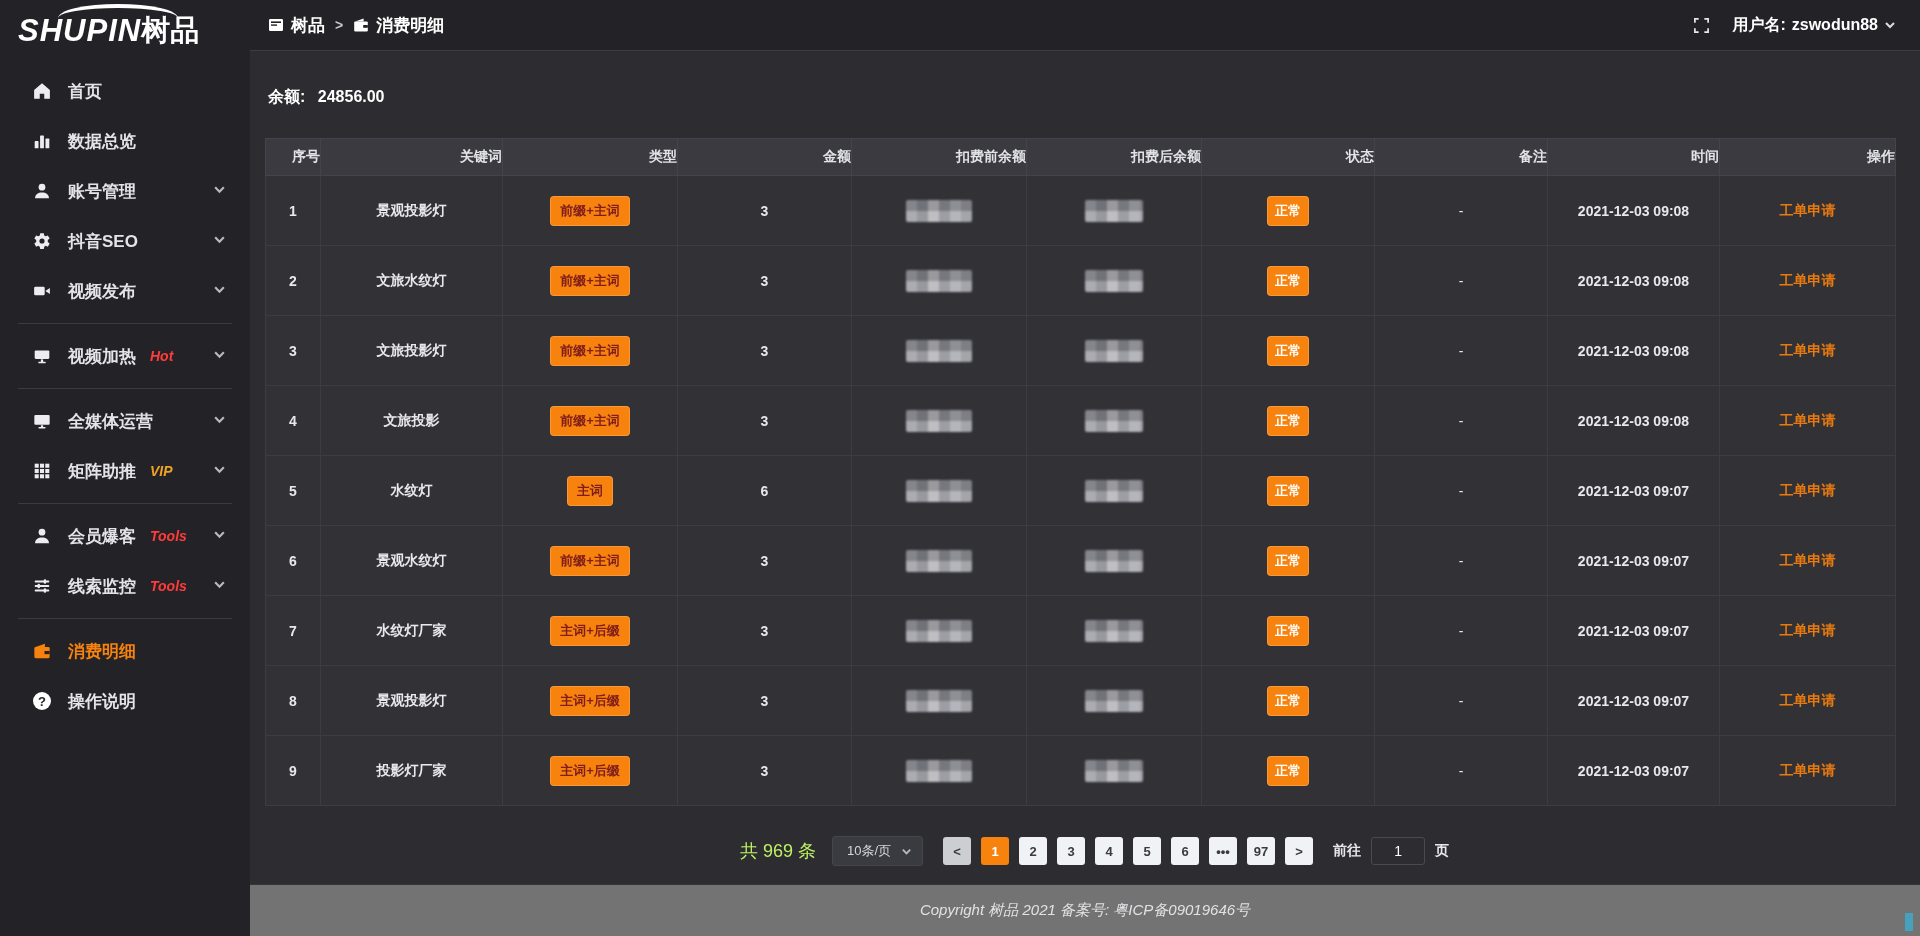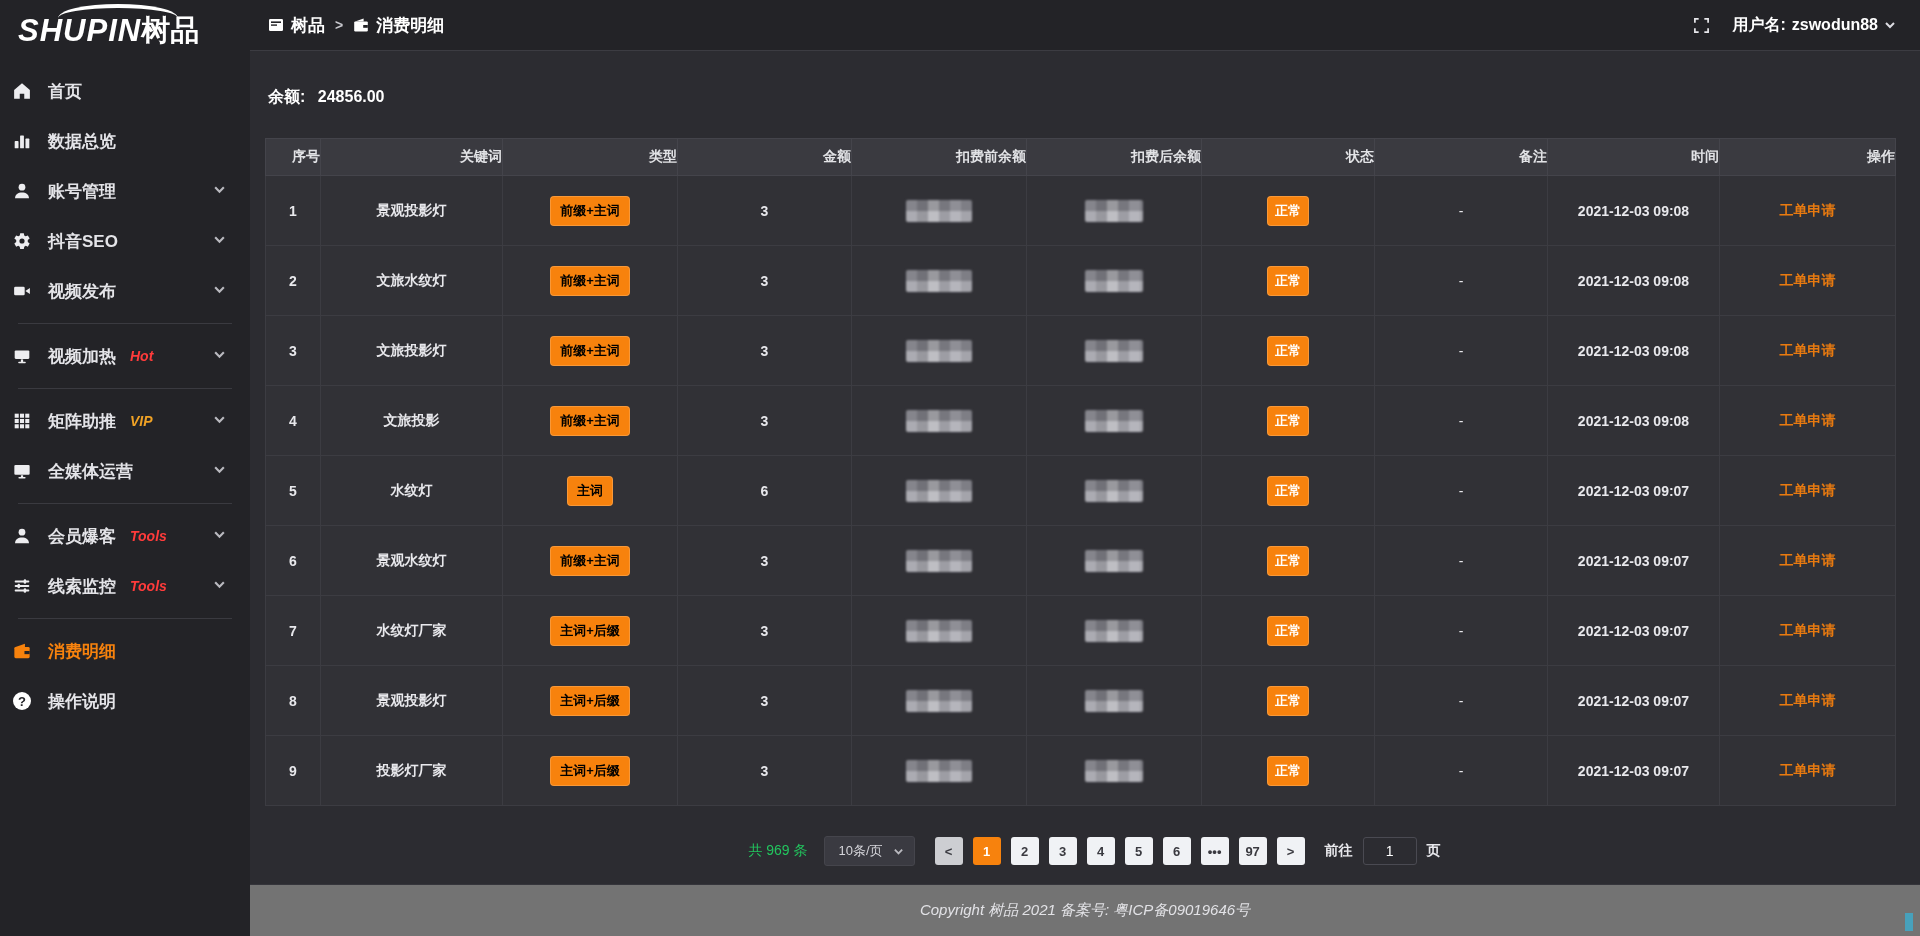--- a/index.html
+++ b/index.html
@@ -8,21 +8,21 @@
 
   
   .sidebar { position:absolute; left:0; top:0; width:250px; height:936px;
     background:#232327; z-index:5; }
   .logo { height:62px; display:flex; align-items:center; padding-left:18px; gap:0; position:relative; }
   .logo-en { color:#fff; font-size:31px; font-weight:800; letter-spacing:1px; font-style:italic; }
   .logo-cn { color:#fff; font-size:29px; font-weight:800; }
   .logo-arc { position:absolute; left:58px; top:4px; width:120px; height:14px;
     border-top:4px solid #fff; border-radius:50% 50% 0 0 / 100% 100% 0 0; }
   .menu { list-style:none; margin-top:4px; }
-  .menu-item { height:50px; display:flex; align-items:center; padding-left:12px;
+  .menu-item { height:50px; display:flex; align-items:center; padding-left:32px;
     position:relative; cursor:pointer; color:#e4e4e8; }
   .menu-item .mi-icon { width:20px; height:20px; margin-right:16px; display:flex;
     align-items:center; justify-content:center; flex:0 0 20px; }
   .menu-item .mi-icon svg { width:18px; height:18px; fill:#ededf0; }
   .menu-item .mi-label { font-size:17px; font-weight:600; }
   .menu-item.active { color:#f7820d; }
   .menu-item.active .mi-icon svg { fill:#f7820d; }
   .mi-badge { font-size:14px; font-weight:700; font-style:italic; margin-left:14px; }
   .badge-red { color:#ff3b3b; }
   .badge-vip { color:#f0a225; }
@@ -55,34 +55,34 @@
 
   table.data { width:100%; border-collapse:collapse; table-layout:fixed; }
   table.data th { background:#3a3a40; color:#e2e3e6; font-size:14px; font-weight:700;
     height:37px; border:1px solid #44444b;text-align:right; }
   table.data td { background:#313136; height:70px; text-align:center; vertical-align:middle;
     border:1px solid #3c3c42; color:#e8e8ec; font-size:14px; }
   td.c-seq, td.c-amount { font-weight:600; font-size:15px; }
   td.c-keyword { font-weight:600; font-size:15px; }
   td.c-time { font-weight:600; font-size:15px; }
   td.c-remark { color:#cfcfd4; }
-  .type-badge { display:inline-block; background:#f7820d; color:#000000; font-size:13px;
+  .type-badge { display:inline-block; background:#f7820d; color:#7f1d1d; font-size:13px;
     font-weight:600; padding:6px 10px; border-radius:4px; box-shadow:inset 0 0 0 1px rgba(255,255,255,.18); }
   .status-badge { display:inline-block; background:#f7820d; color:#fff; font-size:13px;
     font-weight:600; padding:6px 8px; border-radius:4px; box-shadow:inset 0 0 0 1px rgba(255,255,255,.18); }
   .action-link { color:#e87a10; font-size:14px; font-weight:600; text-decoration:none; cursor:pointer; }
   .blur-block { width:66px; height:22px; margin:0 auto; border-radius:2px; filter:blur(1.3px);
     background:
       repeating-linear-gradient(0deg, rgba(255,255,255,.16) 0 11px, rgba(0,0,0,.14) 11px 22px),
       repeating-linear-gradient(90deg,#9b9ba3 0 11px,#84848c 11px 22px,#b2b2b8 22px 33px,#8b8b93 33px 44px,#a7a7af 44px 55px,#93939b 55px 66px); }
   .blur-sm { width:58px; }
 
   
   .pager { margin-top:30px; display:flex; align-items:center; justify-content:center; gap:10px; }
-  .pg-total { color:#22c55e; font-size:14px; margin-right:6px;margin-left:30px; }
+  .pg-total { color:#bef264; font-size:18px; margin-right:6px;margin-left:30px; }
   .pg-size { background:#3a3a41; color:#d5d5da; font-size:13px; border-radius:3px;
     height:30px; padding:0 10px 0 14px; display:flex; align-items:center; gap:10px;
     cursor:pointer; margin-right:10px; border:1px solid #45454c; }
   .pg-size svg { width:11px; height:11px; stroke:#b9b9bf; stroke-width:2; fill:none; }
   .pg-btn { min-width:28px; height:28px; border:none; border-radius:3px; background:#f0f2f5;
     color:#3a3a40; font-size:13px; font-weight:700; cursor:pointer; display:flex;
     align-items:center; justify-content:center; padding:0 6px;
     font-family:"Liberation Sans",sans-serif; }
   .pg-btn.prev { background:#cdced2; }
   .pg-btn.active { background:#f7820d; color:#fff; }
@@ -188,50 +188,50 @@
             <polyline points="2,4 6,8 10,4"></polyline>
           </svg></span>
     </li>
 
 
     <li class="menu-divider"></li>
 
     <li class="menu-item">
       <span class="mi-icon">
         <svg viewBox="0 0 16 16">
+            <rect x="1.2" y="2.6" width="13.6" height="8.8" rx="1"></rect>
+            <rect x="7" y="11.8" width="2" height="1.8"></rect>
+            <rect x="4.8" y="13.4" width="6.4" height="1.3" rx=".6"></rect>
+          </svg>
+        </span>
+      <span class="mi-label">全媒体运营</span>
+      <span class="mi-chevron">
+        <svg viewBox="0 0 12 12">
+            <polyline points="2,4 6,8 10,4"></polyline>
+          </svg></span>
+    </li>
+
+    <li class="menu-item">
+      <span class="mi-icon">
+        <svg viewBox="0 0 16 16">
             <g>
               <rect x="1.5" y="1.5" width="3.6" height="3.6"></rect>
               <rect x="6.2" y="1.5" width="3.6" height="3.6"></rect>
               <rect x="10.9" y="1.5" width="3.6" height="3.6"></rect>
               <rect x="1.5" y="6.2" width="3.6" height="3.6"></rect>
               <rect x="6.2" y="6.2" width="3.6" height="3.6"></rect>
               <rect x="10.9" y="6.2" width="3.6" height="3.6"></rect>
               <rect x="1.5" y="10.9" width="3.6" height="3.6"></rect>
               <rect x="6.2" y="10.9" width="3.6" height="3.6"></rect>
               <rect x="10.9" y="10.9" width="3.6" height="3.6"></rect>
             </g>
           </svg>
         </span>
       <span class="mi-label">矩阵助推</span>
       <span class="mi-badge badge-vip">VIP</span>
-      <span class="mi-chevron">
-        <svg viewBox="0 0 12 12">
-            <polyline points="2,4 6,8 10,4"></polyline>
-          </svg></span>
-    </li>
-
-    <li class="menu-item">
-      <span class="mi-icon">
-        <svg viewBox="0 0 16 16">
-            <rect x="1.2" y="2.6" width="13.6" height="8.8" rx="1"></rect>
-            <rect x="7" y="11.8" width="2" height="1.8"></rect>
-            <rect x="4.8" y="13.4" width="6.4" height="1.3" rx=".6"></rect>
-          </svg>
-        </span>
-      <span class="mi-label">全媒体运营</span>
       <span class="mi-chevron">
         <svg viewBox="0 0 12 12">
             <polyline points="2,4 6,8 10,4"></polyline>
           </svg></span>
     </li>
 
     <li class="menu-divider"></li>
 
     <li class="menu-item">
       <span class="mi-icon">

